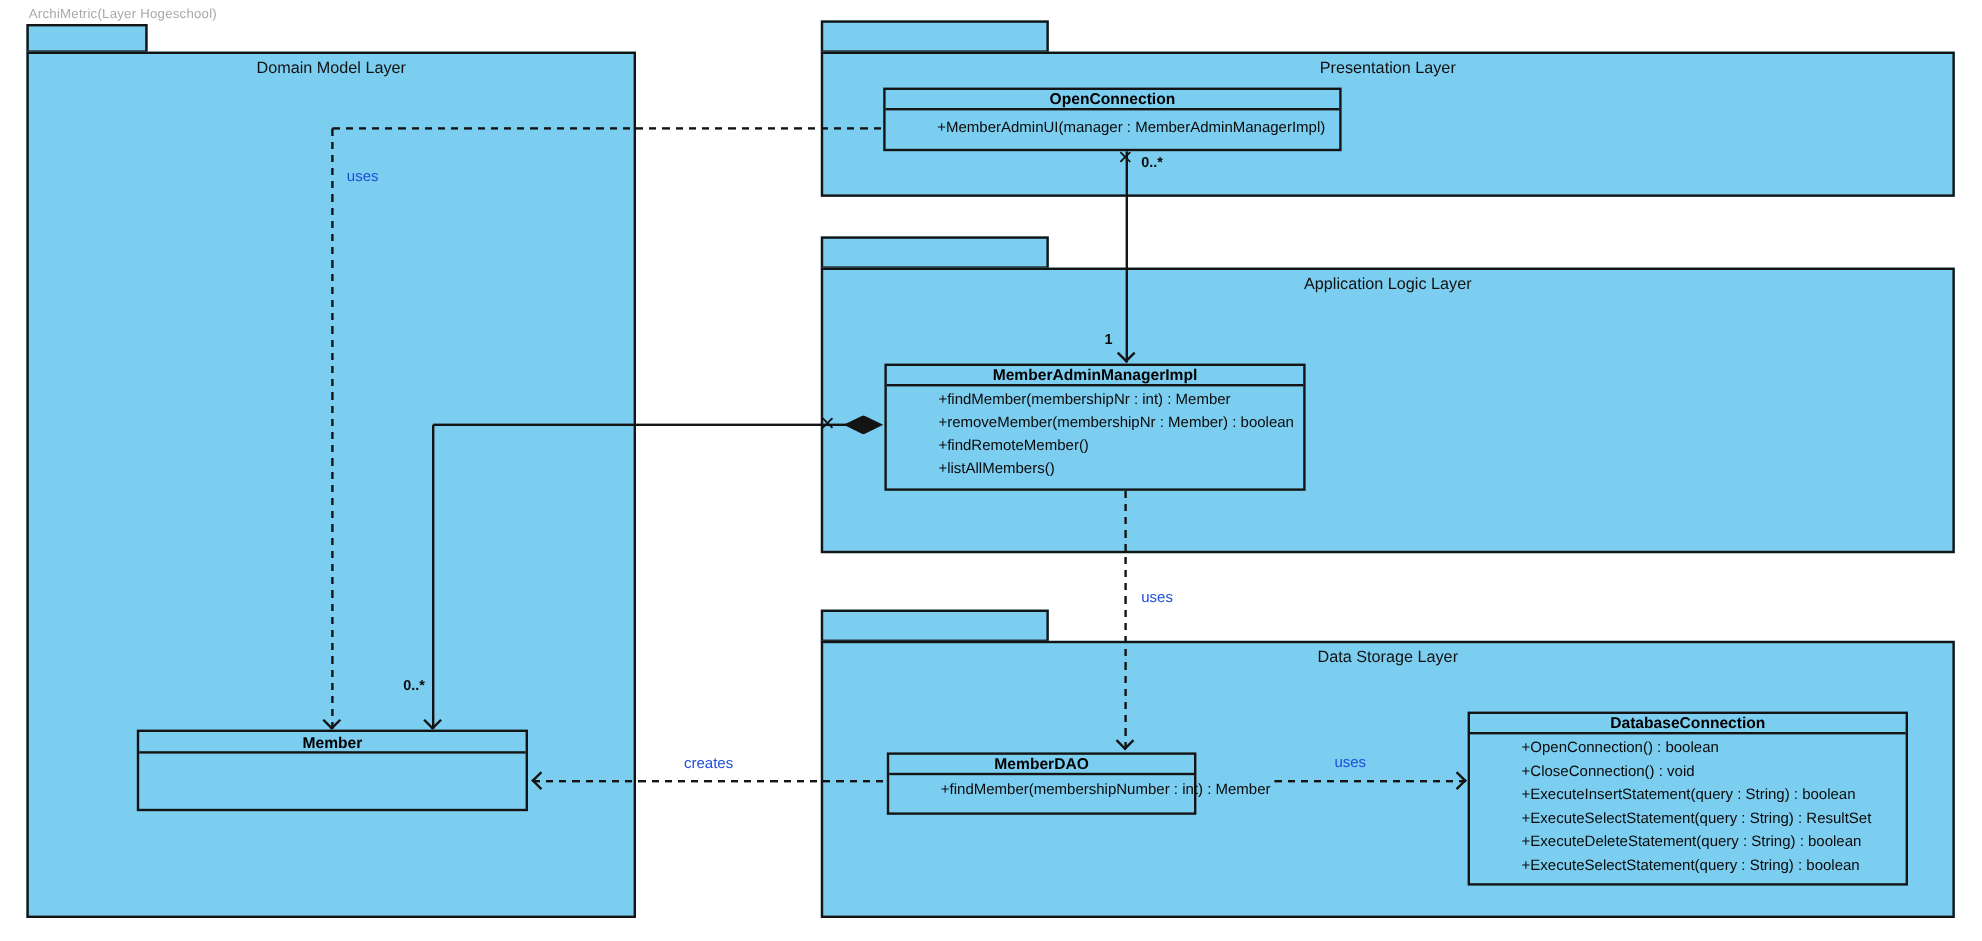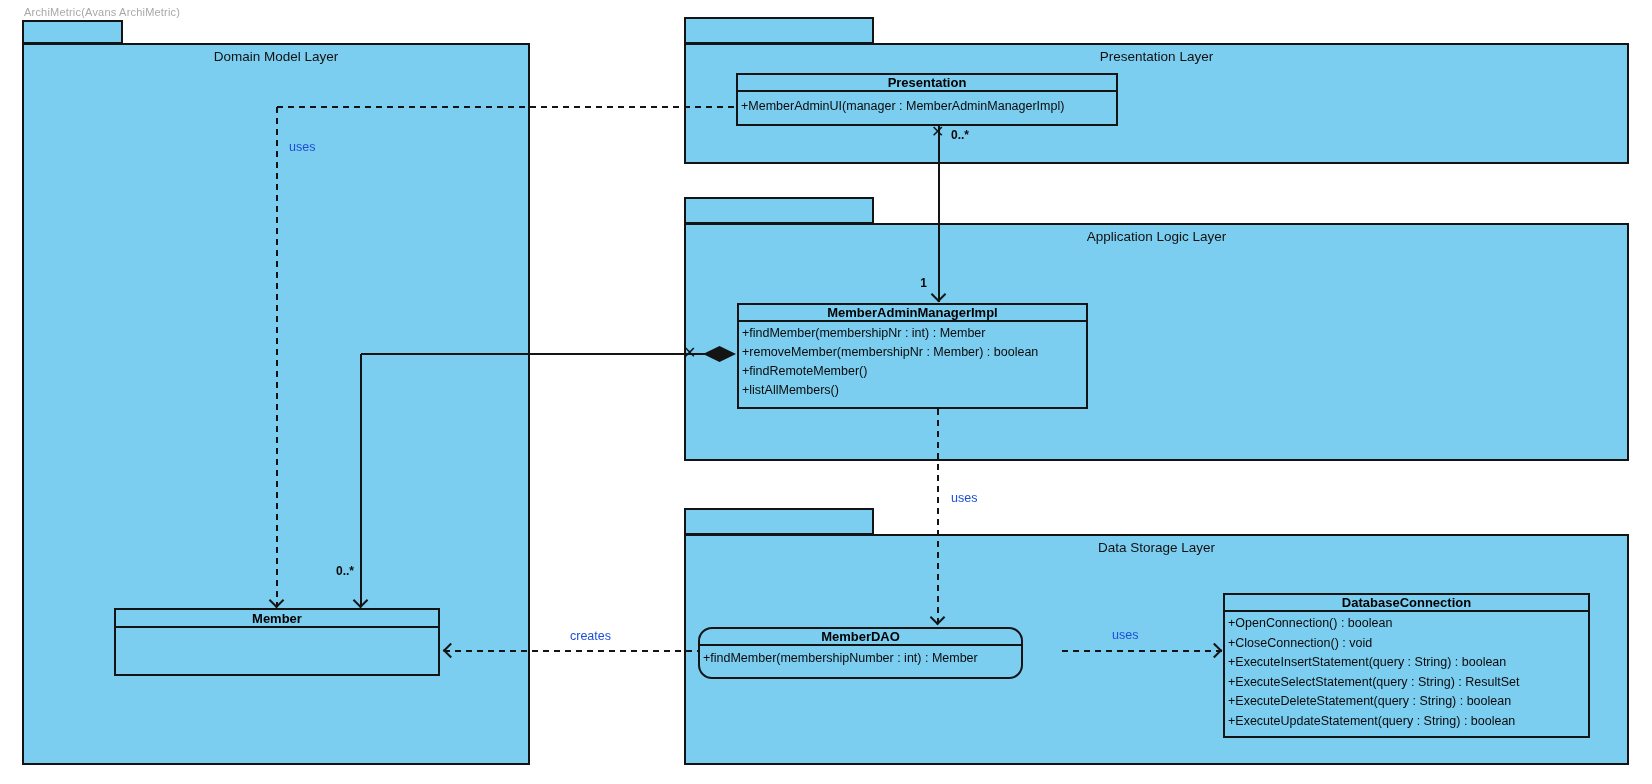--- a/index.html
+++ b/index.html
@@ -11,41 +11,41 @@
   body{background:#fff;font-family:"Liberation Sans",sans-serif;}
   .canvas{position:relative;width:1652px;height:784px;background:#fff;overflow:hidden;}
   .watermark{position:absolute;font-size:11px;color:var(--wm);letter-spacing:.2px;}
   .pkg-tab{position:absolute;background:var(--pkg-fill);border:2px solid var(--line);}
   .pkg-body{position:absolute;background:var(--pkg-fill);border:2px solid var(--line);}
   .pkg-title{position:absolute;width:100%;text-align:center;top:4px;font-size:13.5px;color:#111;}
   .uml-class{position:absolute;background:var(--pkg-fill);border:2px solid var(--line);}
   .uml-class .hdr{border-bottom:2px solid var(--line);font-weight:bold;text-align:center;
     font-size:13px;height:17px;line-height:16px;white-space:nowrap;}
   .uml-class .hdr.tall{height:18px;line-height:18px;}
-  .uml-class .cbody{padding-top:3px;}
+  .uml-class .cbody{padding-top:3px;padding-left:40px;}
   .uml-class .m{font-size:12.5px;line-height:19px;padding-left:3px;white-space:nowrap;color:#0a0a0a;}
   .hl{position:absolute;height:2px;background:repeating-linear-gradient(90deg,var(--line) 0 6px,transparent 6px 11px);}
   .vl{position:absolute;width:2px;background:repeating-linear-gradient(180deg,var(--line) 0 6px,transparent 6px 11px);}
   .solid{background:var(--line);}
   .chev{position:absolute;width:11px;height:11px;border-right:2px solid var(--line);border-bottom:2px solid var(--line);}
   .chev.down{transform:rotate(45deg);}
   .chev.left{transform:rotate(135deg);}
   .chev.right{transform:rotate(-45deg);}
   .diamond{position:absolute;width:33px;height:16px;background:var(--line);
     clip-path:polygon(0 50%,50% 0,100% 50%,50% 100%);}
   .xmark{position:absolute;font-family:"DejaVu Sans",sans-serif;font-size:16px;line-height:16px;color:var(--line);}
   .lbl{position:absolute;font-size:12.5px;color:#1d4ed8;white-space:nowrap;}
   .mult{position:absolute;font-size:12px;font-weight:bold;color:#0a0a0a;white-space:nowrap;}
 </style>
 </head>
 <body>
 
 <div class="canvas">
 
-  <div class="watermark" style="left:24px;top:6px;">ArchiMetric(Avans ArchiMetric)</div>
+  <div class="watermark" style="left:24px;top:6px;">ArchiMetric(Layer Hogeschool)</div>
 
   <div class="pkg-tab" style="left:22px;top:20px;width:101px;height:24px;"></div>
   <div class="pkg-body" style="left:22px;top:43px;width:508px;height:722px;">
     <div class="pkg-title">Domain Model Layer</div>
   </div>
 
   <div class="pkg-tab" style="left:684px;top:17px;width:190px;height:27px;"></div>
   <div class="pkg-body" style="left:684px;top:43px;width:945px;height:121px;">
     <div class="pkg-title">Presentation Layer</div>
   </div>
@@ -84,53 +84,53 @@
 
   <div class="hl" style="left:444px;top:650px;width:293px;"></div>
   <div class="chev left" style="left:445px;top:645px;"></div>
   <div class="lbl" style="left:570px;top:629px;">creates</div>
 
   <div class="hl" style="left:1062px;top:650px;width:160px;"></div>
   <div class="chev right" style="left:1209px;top:645px;"></div>
   <div class="lbl" style="left:1112px;top:628px;">uses</div>
 
   <div class="uml-class" style="left:736px;top:73px;width:382px;height:53px;">
-    <div class="hdr">Presentation</div>
+    <div class="hdr">OpenConnection</div>
     <div class="cbody" style="padding-top:5px;">
       <div class="m">+MemberAdminUI(manager : MemberAdminManagerImpl)</div>
     </div>
   </div>
 
   <div class="uml-class" style="left:737px;top:303px;width:351px;height:106px;">
     <div class="hdr">MemberAdminManagerImpl</div>
     <div class="cbody" style="padding-top:2px;">
       <div class="m">+findMember(membershipNr : int) : Member</div>
       <div class="m">+removeMember(membershipNr : Member) : boolean</div>
       <div class="m">+findRemoteMember()</div>
       <div class="m">+listAllMembers()</div>
     </div>
   </div>
 
   <div class="uml-class" style="left:114px;top:608px;width:326px;height:68px;">
     <div class="hdr tall">Member</div>
     <div class="cbody"></div>
   </div>
 
-  <div class="uml-class" style="left:698px;top:627px;width:325px;height:52px;border-radius:14px;">
+  <div class="uml-class" style="left:739px;top:627px;width:258px;height:52px;">
     <div class="hdr">MemberDAO</div>
     <div class="cbody" style="padding-top:3px;">
       <div class="m">+findMember(membershipNumber : int) : Member</div>
     </div>
   </div>
 
   <div class="uml-class" style="left:1223px;top:593px;width:367px;height:145px;">
     <div class="hdr">DatabaseConnection</div>
     <div class="cbody" style="padding-top:2px;">
       <div class="m" style="line-height:19.5px;">+OpenConnection() : boolean</div>
       <div class="m" style="line-height:19.5px;">+CloseConnection() : void</div>
       <div class="m" style="line-height:19.5px;">+ExecuteInsertStatement(query : String) : boolean</div>
       <div class="m" style="line-height:19.5px;">+ExecuteSelectStatement(query : String) : ResultSet</div>
       <div class="m" style="line-height:19.5px;">+ExecuteDeleteStatement(query : String) : boolean</div>
-      <div class="m" style="line-height:19.5px;">+ExecuteUpdateStatement(query : String) : boolean</div>
+      <div class="m" style="line-height:19.5px;">+ExecuteSelectStatement(query : String) : boolean</div>
     </div>
   </div>
 
 </div>
 
 </body></html>

